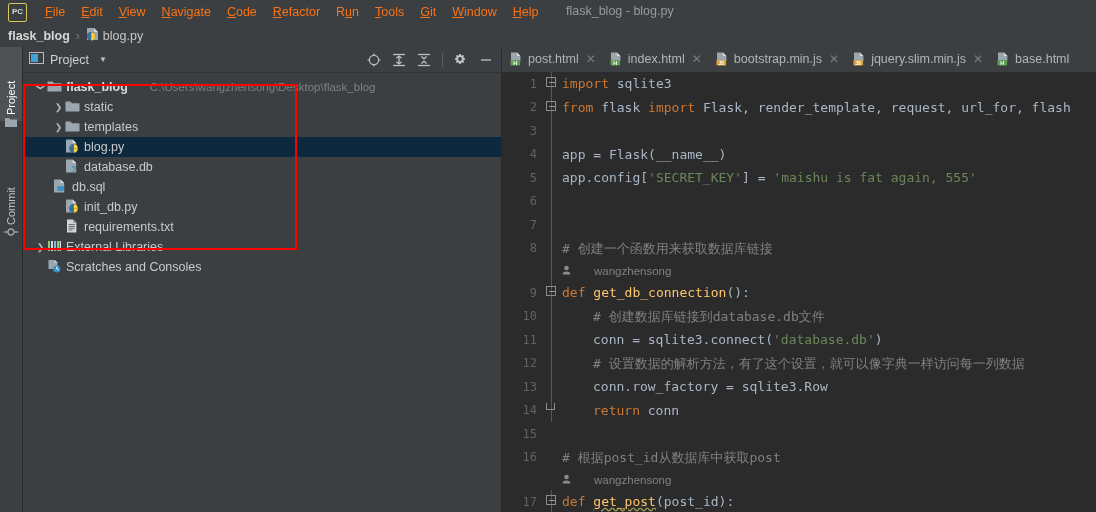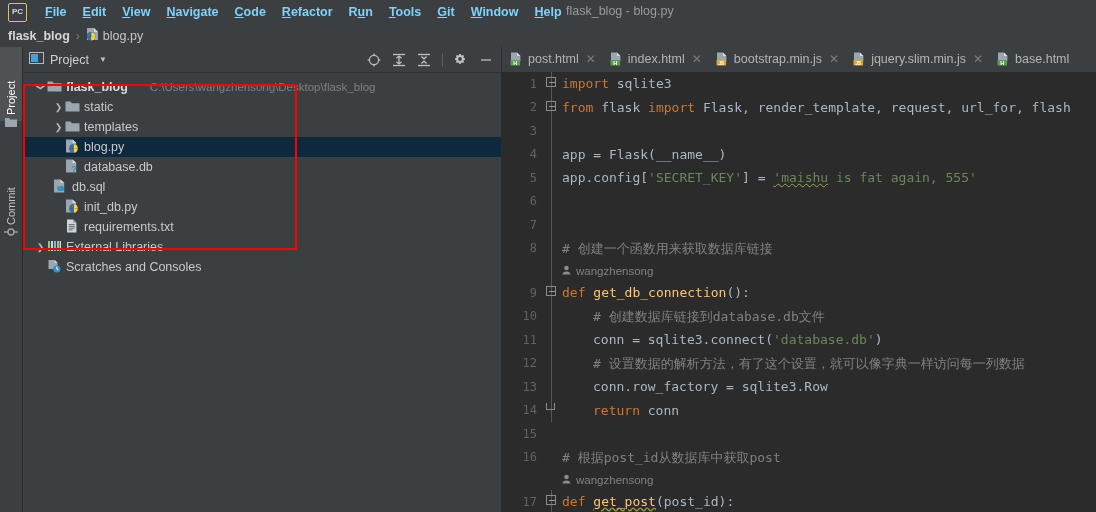--- a/index.html
+++ b/index.html
@@ -20,21 +20,21 @@
   }
   .pc-logo{
     width:17px;height:17px;margin-left:8px;margin-right:10px;
     border:1px solid #d8c65a;border-radius:2px;background:#3c3f41;
     display:flex;align-items:center;justify-content:center;
     font-size:8px;font-weight:bold;color:#d8d8d8;letter-spacing:0px;
     line-height:1;
   }
   .menubar{display:flex;align-items:center;gap:0px;}
   .menu-item{
-    padding:3px 8px;font-size:12.5px;color:#7dd3fc;cursor:default;font-weight:bold;
+    padding:3px 8px;font-size:12.5px;color:#f97316;cursor:default;
   }
   .menu-item .mn{text-decoration:underline;}
   .win-title{
     position:absolute;left:566px;top:4px;font-size:12.5px;color:#9a9a9a;
   }
 
   
   .crumbbar{
     height:23px;background:#3c3f41;display:flex;align-items:center;
     padding-left:8px;gap:0px;
@@ -143,31 +143,30 @@
     content:"";position:absolute;left:2px;top:4px;width:6px;height:1px;background:#9a9a9a;
   }
   .fold-end{
     position:absolute;left:2px;top:4px;width:9px;height:7px;
     border-left:1px solid #8c8c8c;border-bottom:1px solid #8c8c8c;border-right:1px solid #8c8c8c;
     box-sizing:border-box;
   }
   .annrow{height:21px;display:flex;align-items:center;}
   .annot{
     color:#808080;font-size:11.5px;font-family:"Liberation Sans",sans-serif;
-    display:flex;align-items:center;gap:5px;padding-left:2px;
+    display:flex;align-items:center;gap:23px;padding-left:2px;
   }
 
   
   .kw{color:#cc7832;}
   .plain{color:#a9b7c6;}
   .str{color:#6a8759;}
   .cmt{color:#808080;}
   .fn{color:#ffc66d;}
   .wavy{
-    text-decoration:underline;
     text-decoration-style:wavy;
     text-decoration-color:#a9a34a;
     text-decoration-thickness:1px;
   }
   .fnwavy{
     text-decoration:underline;
     text-decoration-style:wavy;
     text-decoration-color:#9a9a4a;
   }
 </style>

